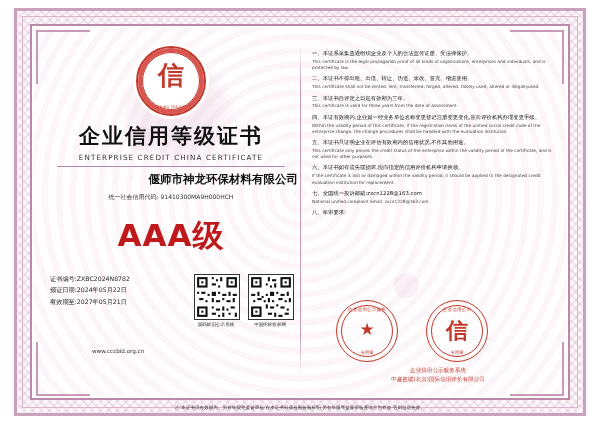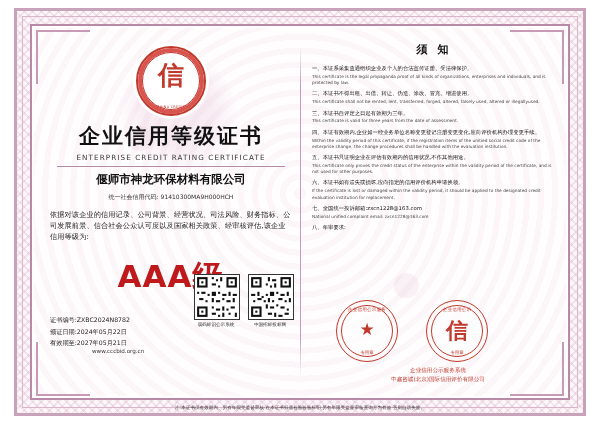--- a/index.html
+++ b/index.html
@@ -76,21 +76,21 @@
   .title-cn{
     font-size:21px;font-weight:bold;color:#111;letter-spacing:2px;margin-top:6px;
   }
   .title-en{
     font-size:7.2px;color:#333;letter-spacing:1.1px;margin-top:3px;
   }
   .title-rule{
     width:228px;height:1px;background:#b58aa6;margin:4px auto 5px;
   }
   .company{
-    font-size:11.5px;font-weight:bold;color:#111;margin-top:2px;
+    font-size:11.5px;font-weight:bold;color:#111;margin-top:2px;text-align:right;
   }
   .usci{
     font-size:6px;color:#333;margin-top:5px;line-height:1.5;
   }
   .para{
     font-size:7.2px;color:#222;line-height:1.55;text-align:left;
     margin:8px 6px 0 6px;letter-spacing:.1px;
   }
   .grade{
     font-size:31px;font-weight:bold;color:#c0191b;letter-spacing:1px;
@@ -186,30 +186,29 @@
   <div class="vdiv"></div>
 
   <div class="left">
     <div class="seal-top">
       <div class="ring"></div>
       <div class="xin">信</div>
       <div class="en">CHINA CREDIT</div>
     </div>
 
     <div class="title-cn">企业信用等级证书</div>
-    <div class="title-en">ENTERPRISE CREDIT RATING CERTIFICATE</div>
+    <div class="title-en">ENTERPRISE CREDIT CHINA CERTIFICATE</div>
     <div class="title-rule"></div>
 
     <div class="company">偃师市神龙环保材料有限公司</div>
     <div class="usci">
       <span>统一社会信用代码:</span>
       <span>91410300MA9H000HCH</span>
     </div>
 
-    <div class="para">依据对该企业的信用记录、公司背景、经营状况、司法风险、财务指标、公司发展前景、信合社会公众认可度以及国家相关政策、经审核评估,该企业信用等级为:</div>
 
     <div class="grade">AAA级</div>
 
     <div class="meta">
       <div>证书编号:ZXBC2024N8782</div>
       <div>颁证日期:2024年05月22日</div>
       <div>有效期至:2027年05月21日</div>
     </div>
 
     <div class="qr-row">
@@ -306,21 +305,20 @@
           </g>
         </svg>
         <div class="qr-cap">中国招标投标网</div>
       </div>
     </div>
 
     <div class="site">www.cccbid.org.cn</div>
   </div>
 
   <div class="right">
-    <div class="notice-title">须 知</div>
     <div class="nlist">
       <div class="nitem">
         <div class="ncn">一、本证系采集查通组织企业及个人的合法宣传证册、受法律保护。</div>
         <div class="nen">This certificate is the legal propaganda proof of all kinds of organizations, enterprises and individuals, and is protected by law.</div>
       </div>
       <div class="nitem">
         <div class="ncn">二、本证书不得出租、出借、转让、伪造、涂改、冒充、增进使用。</div>
         <div class="nen">This certificate shall not be rented, lent, transferred, forged, altered, falsely used, altered or illegallyused.</div>
       </div>
       <div class="nitem">

